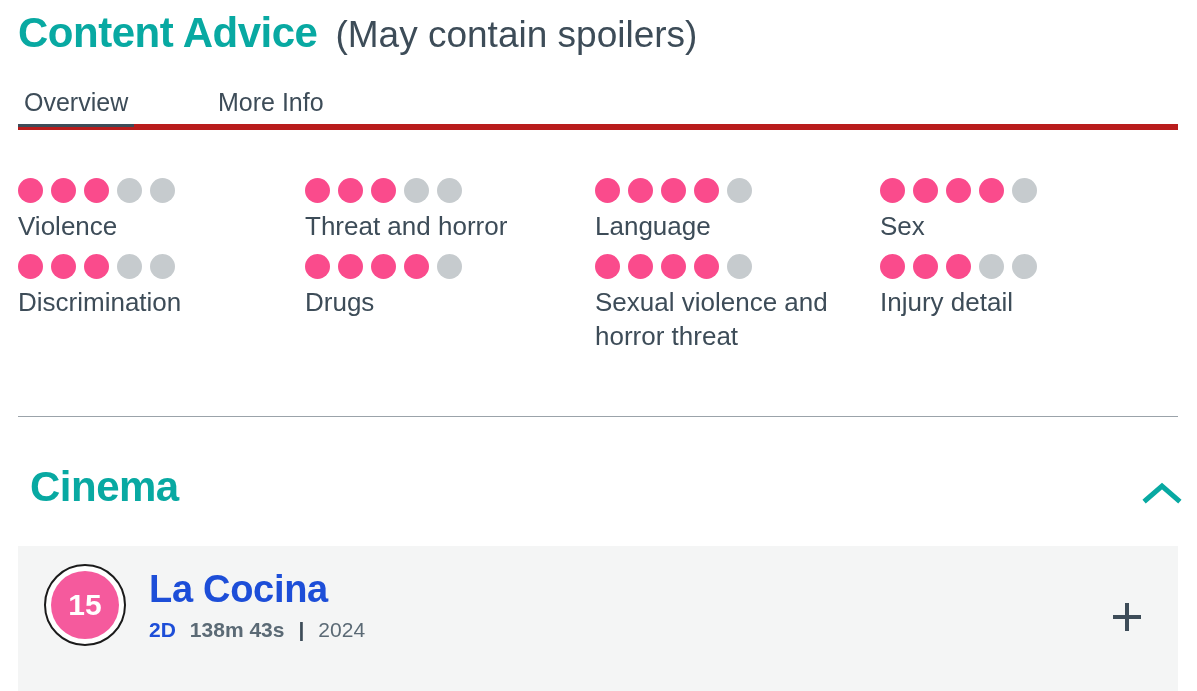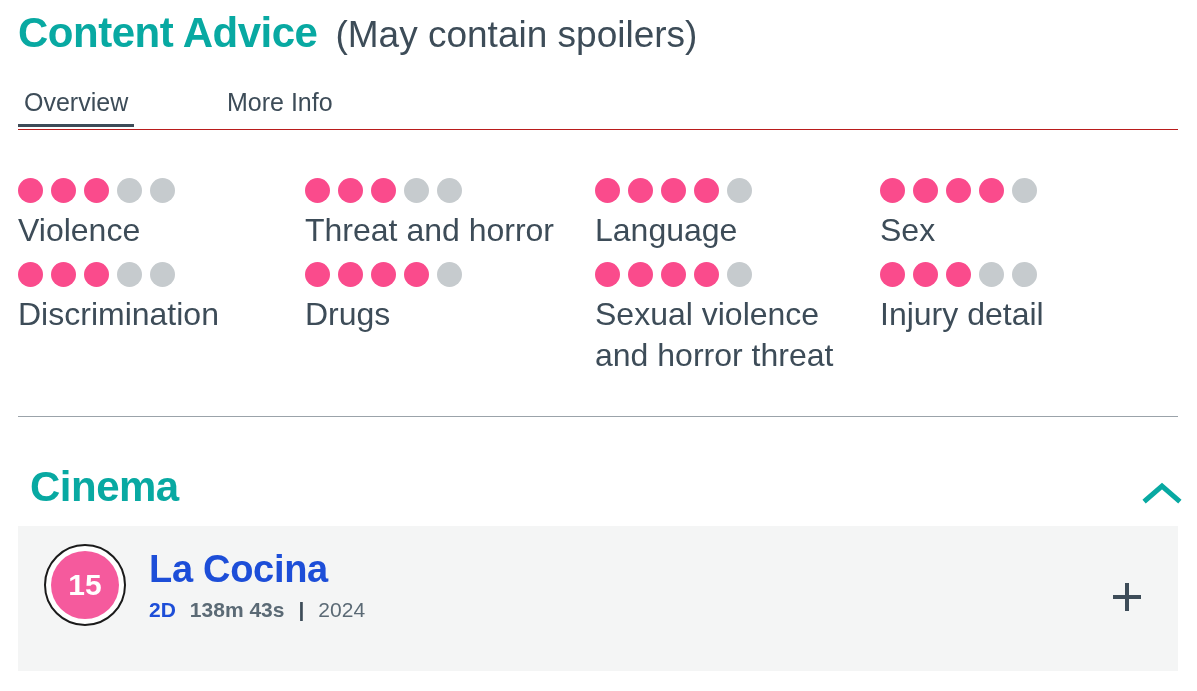--- a/index.html
+++ b/index.html
@@ -44,40 +44,40 @@
     line-height: 1;
   }
 
   
   .tabs {
     position: absolute;
     left: 18px;
     top: 88px;
     width: 1160px;
     height: 42px;
-    border-bottom: 1px solid #b91c1c;
+    border-bottom: 6px solid #b91c1c;
     box-sizing: border-box;
   }
   .tab {
     position: absolute;
     top: 0;
     font-size: 25px;
     color: #3d4c58;
     padding-bottom: 9px;
     line-height: 1.05;
     background: none;
     border: none;
     font-family: inherit;
     cursor: pointer;
   }
   .tab.active {
     border-bottom: 3px solid #3d4c58;
   }
   .tab-overview { left: 0; }
-  .tab-moreinfo { left: 203px; }
+  .tab-moreinfo { left: 194px; }
 
   
   .advice-grid {
     position: absolute;
     left: 18px;
     top: 178px;
     width: 1160px;
   }
   .advice-row {
     display: flex;
@@ -101,21 +101,21 @@
   .dot {
     width: 25px;
     height: 25px;
     border-radius: 50%;
     background: #c6cbce;
     display: block;
   }
   .dot.on { background: #fa4b8c; }
 
   .advice-label {
-    font-size: 32px;
+    font-size: 26px;
     color: #3d4c58;
     line-height: 1.3;
     max-width: 260px;
   }
 
   
   .section-divider {
     position: absolute;
     left: 18px;
     top: 416px;
@@ -151,21 +151,21 @@
     padding: 0;
     display: flex;
     align-items: center;
     justify-content: center;
   }
 
   
   .film-card {
     position: absolute;
     left: 18px;
-    top: 526px;
+    top: 546px;
     width: 1160px;
     height: 145px;
     background: #f4f5f5;
     box-sizing: border-box;
   }
   .badge {
     position: absolute;
     left: 26px;
     top: 18px;
     width: 82px;

